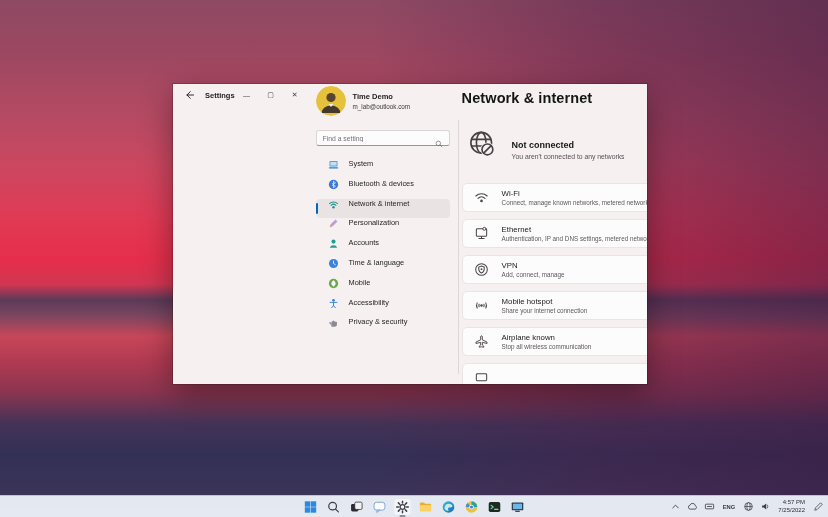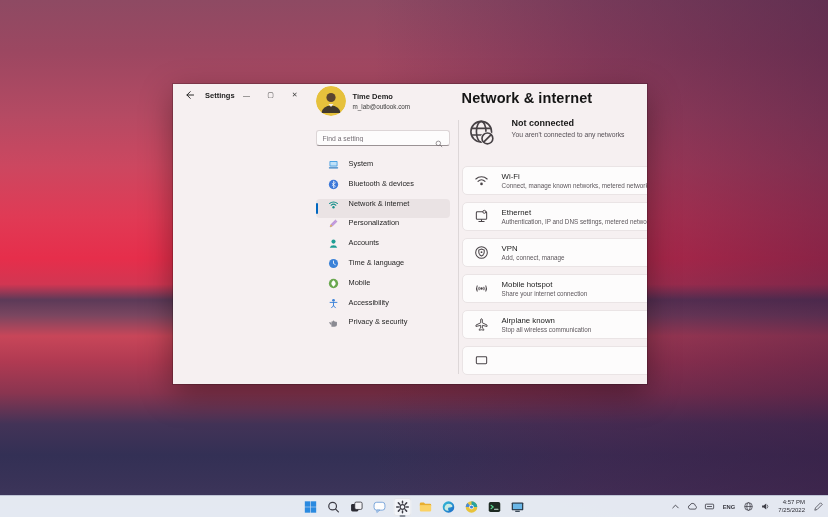--- a/index.html
+++ b/index.html
@@ -52,30 +52,30 @@
   .nav-item.selected { background:#eae3e4; }
   .nav-item.selected::before { content:""; position:absolute; left:0; top:4.5px; bottom:4.5px;
     width:2.6px; border-radius:2px; background:var(--accent); }
   .side-icon { width:11px; height:11px; flex:0 0 11px; }
   .side-icon svg { width:11px; height:11px; display:block; }
   .side-label { margin-left:10px; font-size:7.4px; color:#242424; white-space:nowrap; }
 
   
   .main { flex:1; min-width:0; padding:6px 18px 0 3px; position:relative; }
   .page-title { font-size:14.5px; font-weight:700; color:#151515; letter-spacing:.1px; }
-  .status { display:flex; align-items:flex-start; margin-top:12px; height:42px; position:relative; }
+  .status { display:flex; align-items:flex-end; margin-top:12px; height:42px; position:relative; }
   .status-icon { width:31px; height:31px; flex:0 0 31px; margin-left:5px; }
   .status-icon svg { width:31px; height:31px; }
   .status-meta { margin-left:14px; }
   .status-title { font-size:9px; font-weight:700; color:#171717; }
   .status-sub { font-size:6.8px; color:#565056; margin-top:3px; }
   .troubleshoot-btn { position:absolute; right:0; top:50%; transform:translateY(-50%);
     background:#fdfcfc; border:1px solid #d7d0d1; border-bottom-color:#bdb6b7; border-radius:3px;
     font-size:6.8px; color:#1b1b1b; padding:4px 9px; font-family:inherit; }
-  .rows { margin-top:6px; }
+  .rows { margin-top:23px; }
   .row-card { height:29px; background:#fdfcfc; border:1px solid #eae4e5; border-radius:5px;
     display:flex; align-items:center; padding:0 11px; margin-bottom:7px; }
   .row-icon { width:15px; height:15px; flex:0 0 15px; }
   .row-icon svg { width:15px; height:15px; display:block; }
   .row-meta { margin-left:13px; min-width:0; }
   .row-title { font-size:7.8px; color:#1a1a1a; }
   .row-sub { font-size:6.3px; color:#5d575c; margin-top:1.5px; white-space:nowrap; }
   .row-right { margin-left:auto; display:flex; align-items:center; }
   .toggle-wrap { display:flex; align-items:center; }
   .toggle-state { font-size:6.8px; color:#2a2a2a; margin-right:6px; }

